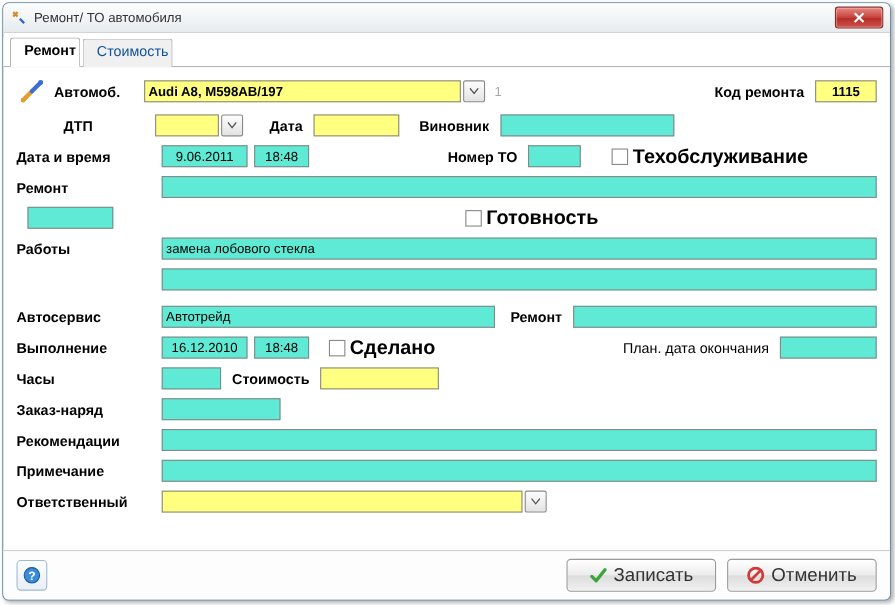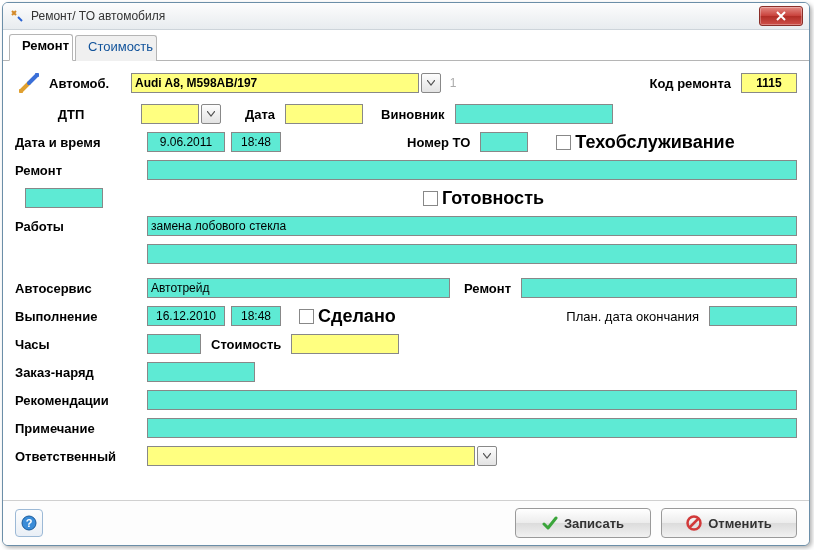--- a/index.html
+++ b/index.html
@@ -156,22 +156,22 @@
     background:linear-gradient(#fdfdfd,#e9eff6);
     display:flex; align-items:center; justify-content:center;
   }
   .btn {
     height:28px;
     min-width:110px;
     border:1px solid #9a9a9a;
     border-radius:4px;
     background:linear-gradient(#ffffff,#ececec 50%,#dcdcdc 51%,#f1f1f1);
     display:flex; align-items:center; justify-content:center;
-    font-size:13px;
-    font-weight:bold;
+    font-size:17px;
+    font-weight:normal;
     padding:0 12px;
     color:#333;
   }
   .btn .icon { margin-right:6px; display:flex; }
   .btnbar .grow { flex:1; }
   .btn + .btn { margin-left:10px; }
 
   .tools-icon-large {
     width:28px; height:28px;
     margin-right:6px;

